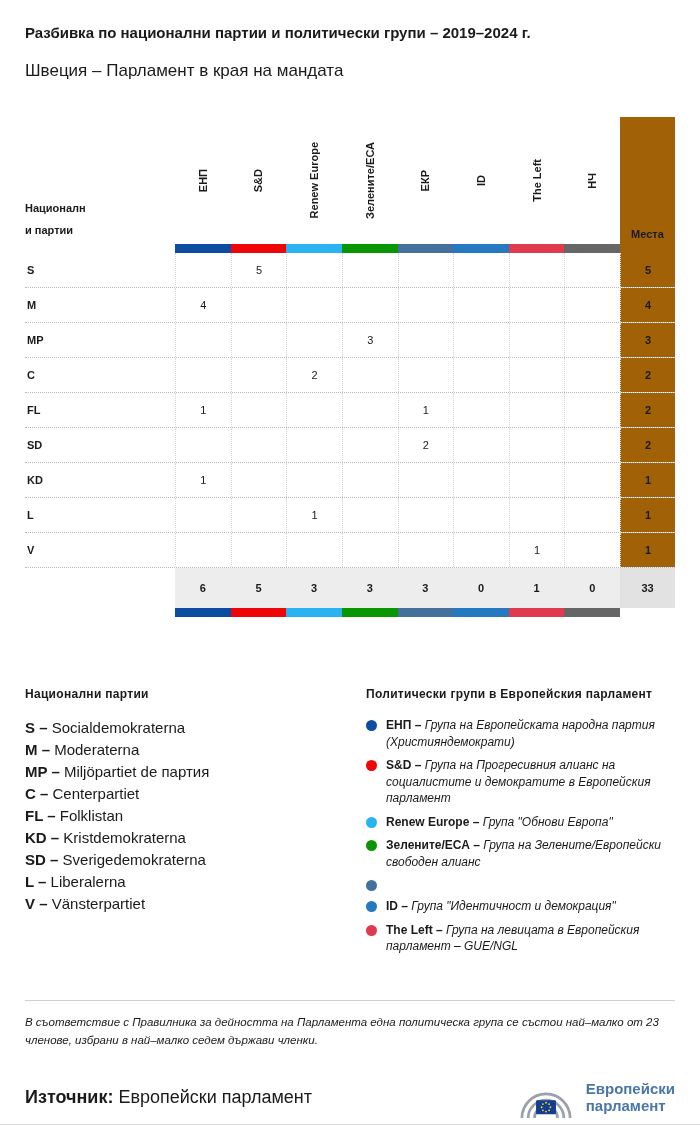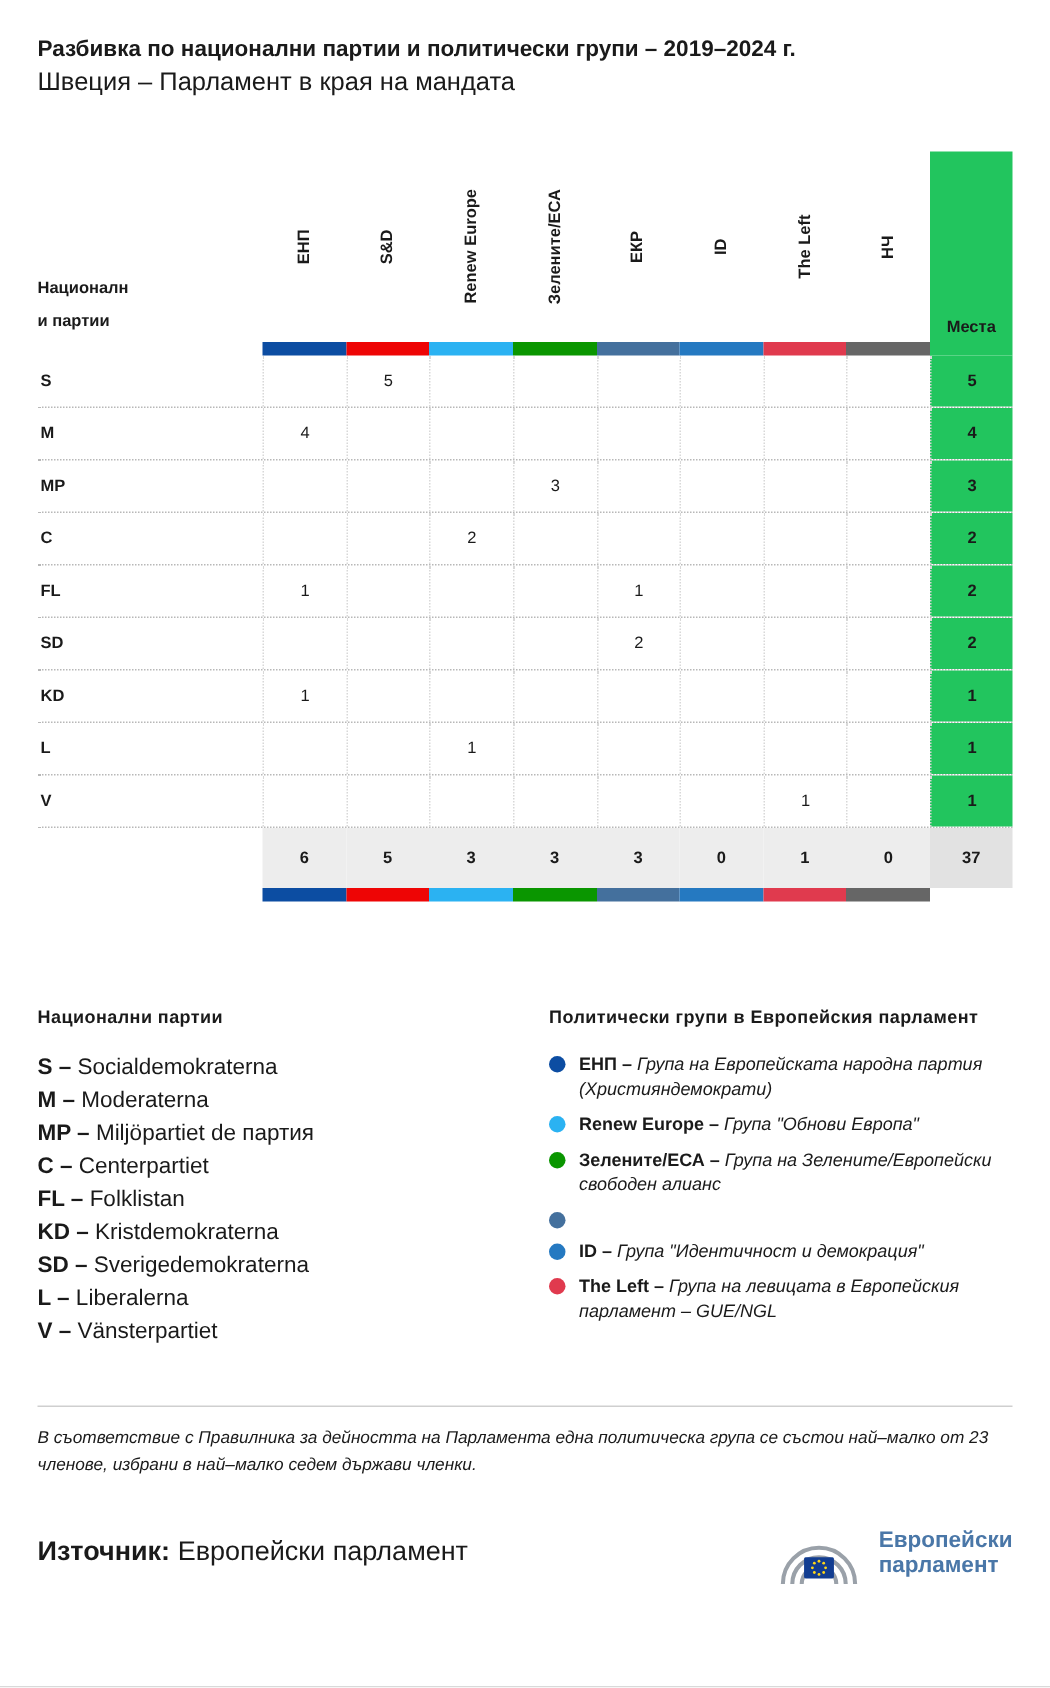--- a/index.html
+++ b/index.html
@@ -7,32 +7,32 @@
   body {
     height: 1125px;
     background: #ffffff;
     font-family: "Liberation Sans", sans-serif;
     color: #1a1a1a;
     position: relative;
     overflow: hidden;
   }
   .page { padding: 24px 25px 0 25px; }
 
-  .title { font-size: 15px; font-weight: bold; margin-bottom: 4px; }
+  .title { font-size: 15px; font-weight: bold; margin-bottom: 20px; }
   .subtitle { font-size: 17px; font-weight: normal; margin-bottom: 36px; }
 
   
   .tbl { width: 650px; }
   .trow { display: grid; grid-template-columns: 150px repeat(8, 1fr) 55px; }
   .hrow { height: 127px; }
   .brow { height: 9px; }
   .drow { height: 35px; border-bottom: 1px dotted #b8b8b8; }
   .xrow { height: 40px; }
   .cell { display: flex; align-items: center; justify-content: center; font-size: 11px; }
-  .gray { background: #22c55e; }
+  .gray { background: #a16207; }
 
   .corner { align-items: flex-end; justify-content: flex-start; }
   .corner span {
     display: inline-block; width: 64px; font-weight: bold;
     line-height: 2.05; overflow-wrap: break-word; padding-bottom: 2px;
   }
   .ghead span.v {
     writing-mode: vertical-rl; transform: rotate(180deg);
     font-weight: bold; white-space: nowrap; font-size: 11px;
   }
@@ -236,21 +236,21 @@
     <div class="trow xrow">
       <div class="cell corner"></div>
       <div class="cell">6</div>
       <div class="cell">5</div>
       <div class="cell">3</div>
       <div class="cell">3</div>
       <div class="cell">3</div>
       <div class="cell">0</div>
       <div class="cell">1</div>
       <div class="cell">0</div>
-      <div class="cell seats">37</div>
+      <div class="cell seats">33</div>
     </div>
 
     <div class="trow brow">
       <div class="cell"></div>
       <div class="cell" style="background-color: rgb(12, 77, 162);"></div>
       <div class="cell" style="background-color: rgb(238, 5, 5);"></div>
       <div class="cell" style="background-color: rgb(43, 178, 242);"></div>
       <div class="cell" style="background-color: rgb(10, 150, 0);"></div>
       <div class="cell" style="background-color: rgb(68, 112, 157);"></div>
       <div class="cell" style="background-color: rgb(37, 121, 193);"></div>
@@ -273,20 +273,24 @@
       <div class="pitem"><span class="pabbr">L –</span> <span>Liberalerna</span></div>
       <div class="pitem"><span class="pabbr">V –</span> <span>Vänsterpartiet</span></div>
     </div>
 
     <div class="rcol">
       <div class="ltitle">Политически групи в Европейския парламент</div>
 
       <div class="gitem">
         <span class="gdot" style="background-color: rgb(12, 77, 162);"></span>
         <span class="gtext"><span class="gabbr">ЕНП –</span> <span class="gdesc">Група на Европейската народна партия (Християндемократи)</span></span>
+      </div>
+      <div class="gitem">
+        <span class="gdot" style="background-color: rgb(238, 5, 5);"></span>
+        <span class="gtext"><span class="gabbr">S&amp;D –</span> <span class="gdesc">Група на Прогресивния алианс на социалистите и демократите в Европейския парламент</span></span>
       </div>
       <div class="gitem">
         <span class="gdot" style="background-color: rgb(43, 178, 242);"></span>
         <span class="gtext"><span class="gabbr">Renew Europe –</span> <span class="gdesc">Група "Обнови Европа"</span></span>
       </div>
       <div class="gitem">
         <span class="gdot" style="background-color: rgb(10, 150, 0);"></span>
         <span class="gtext"><span class="gabbr">Зелените/ЕСА –</span> <span class="gdesc">Група на Зелените/Европейски свободен алианс</span></span>
       </div>
       <div class="gitem">

